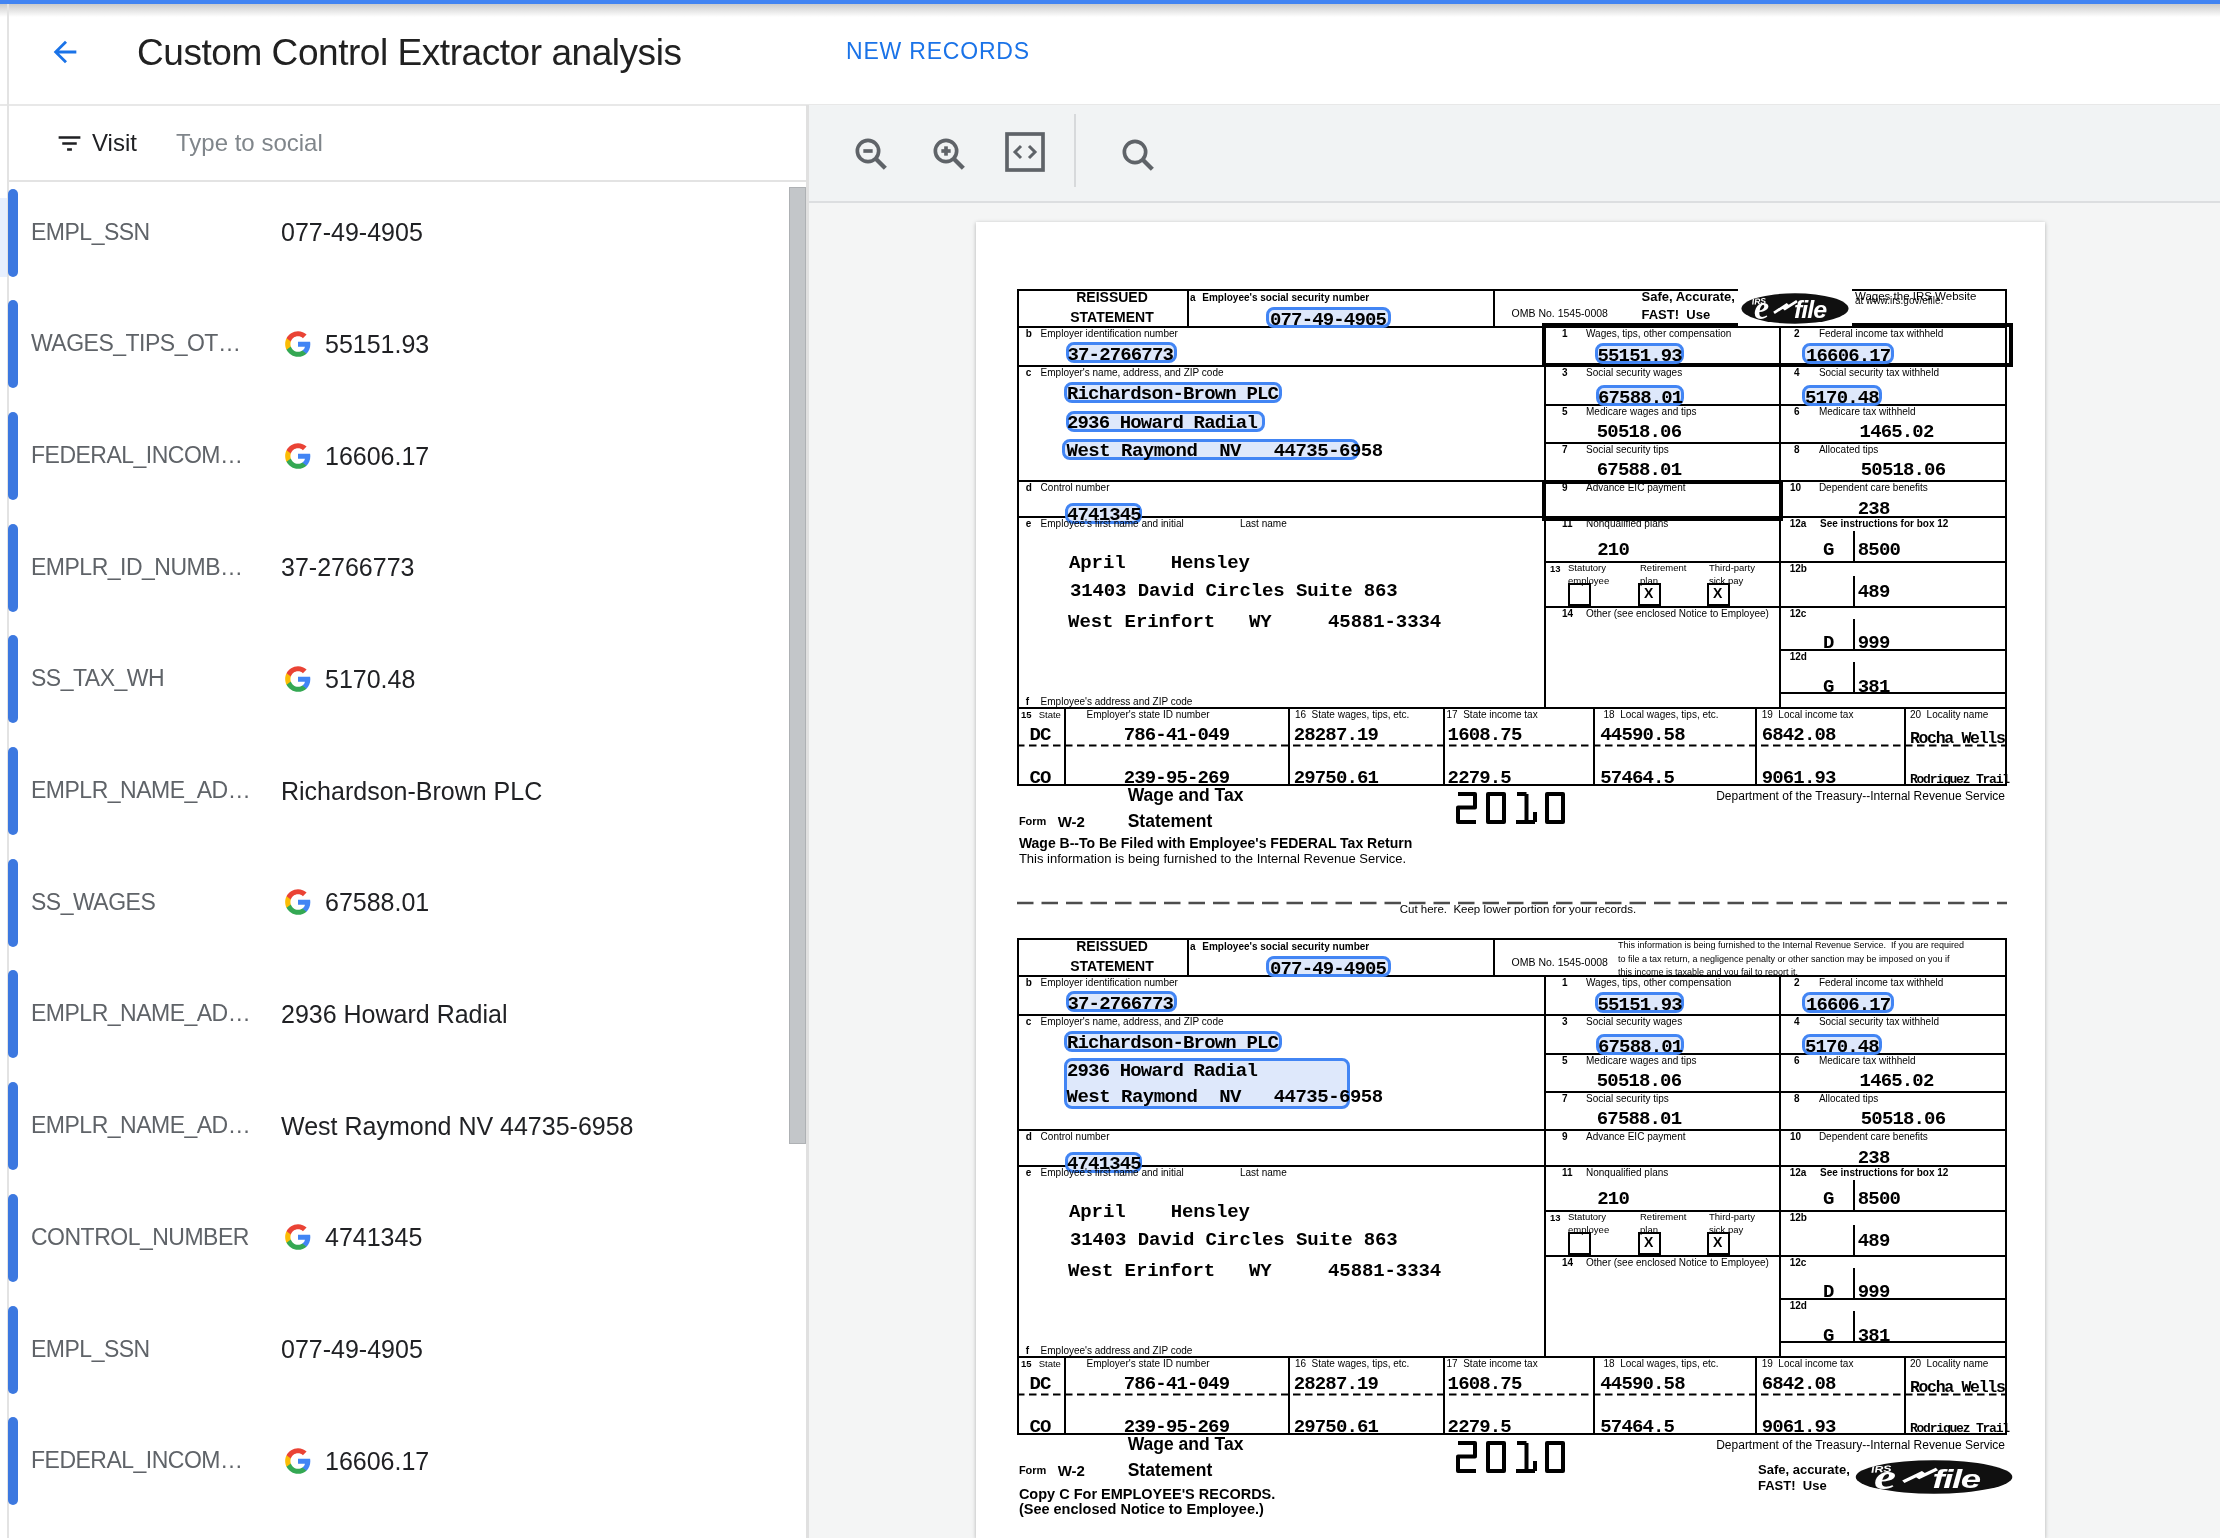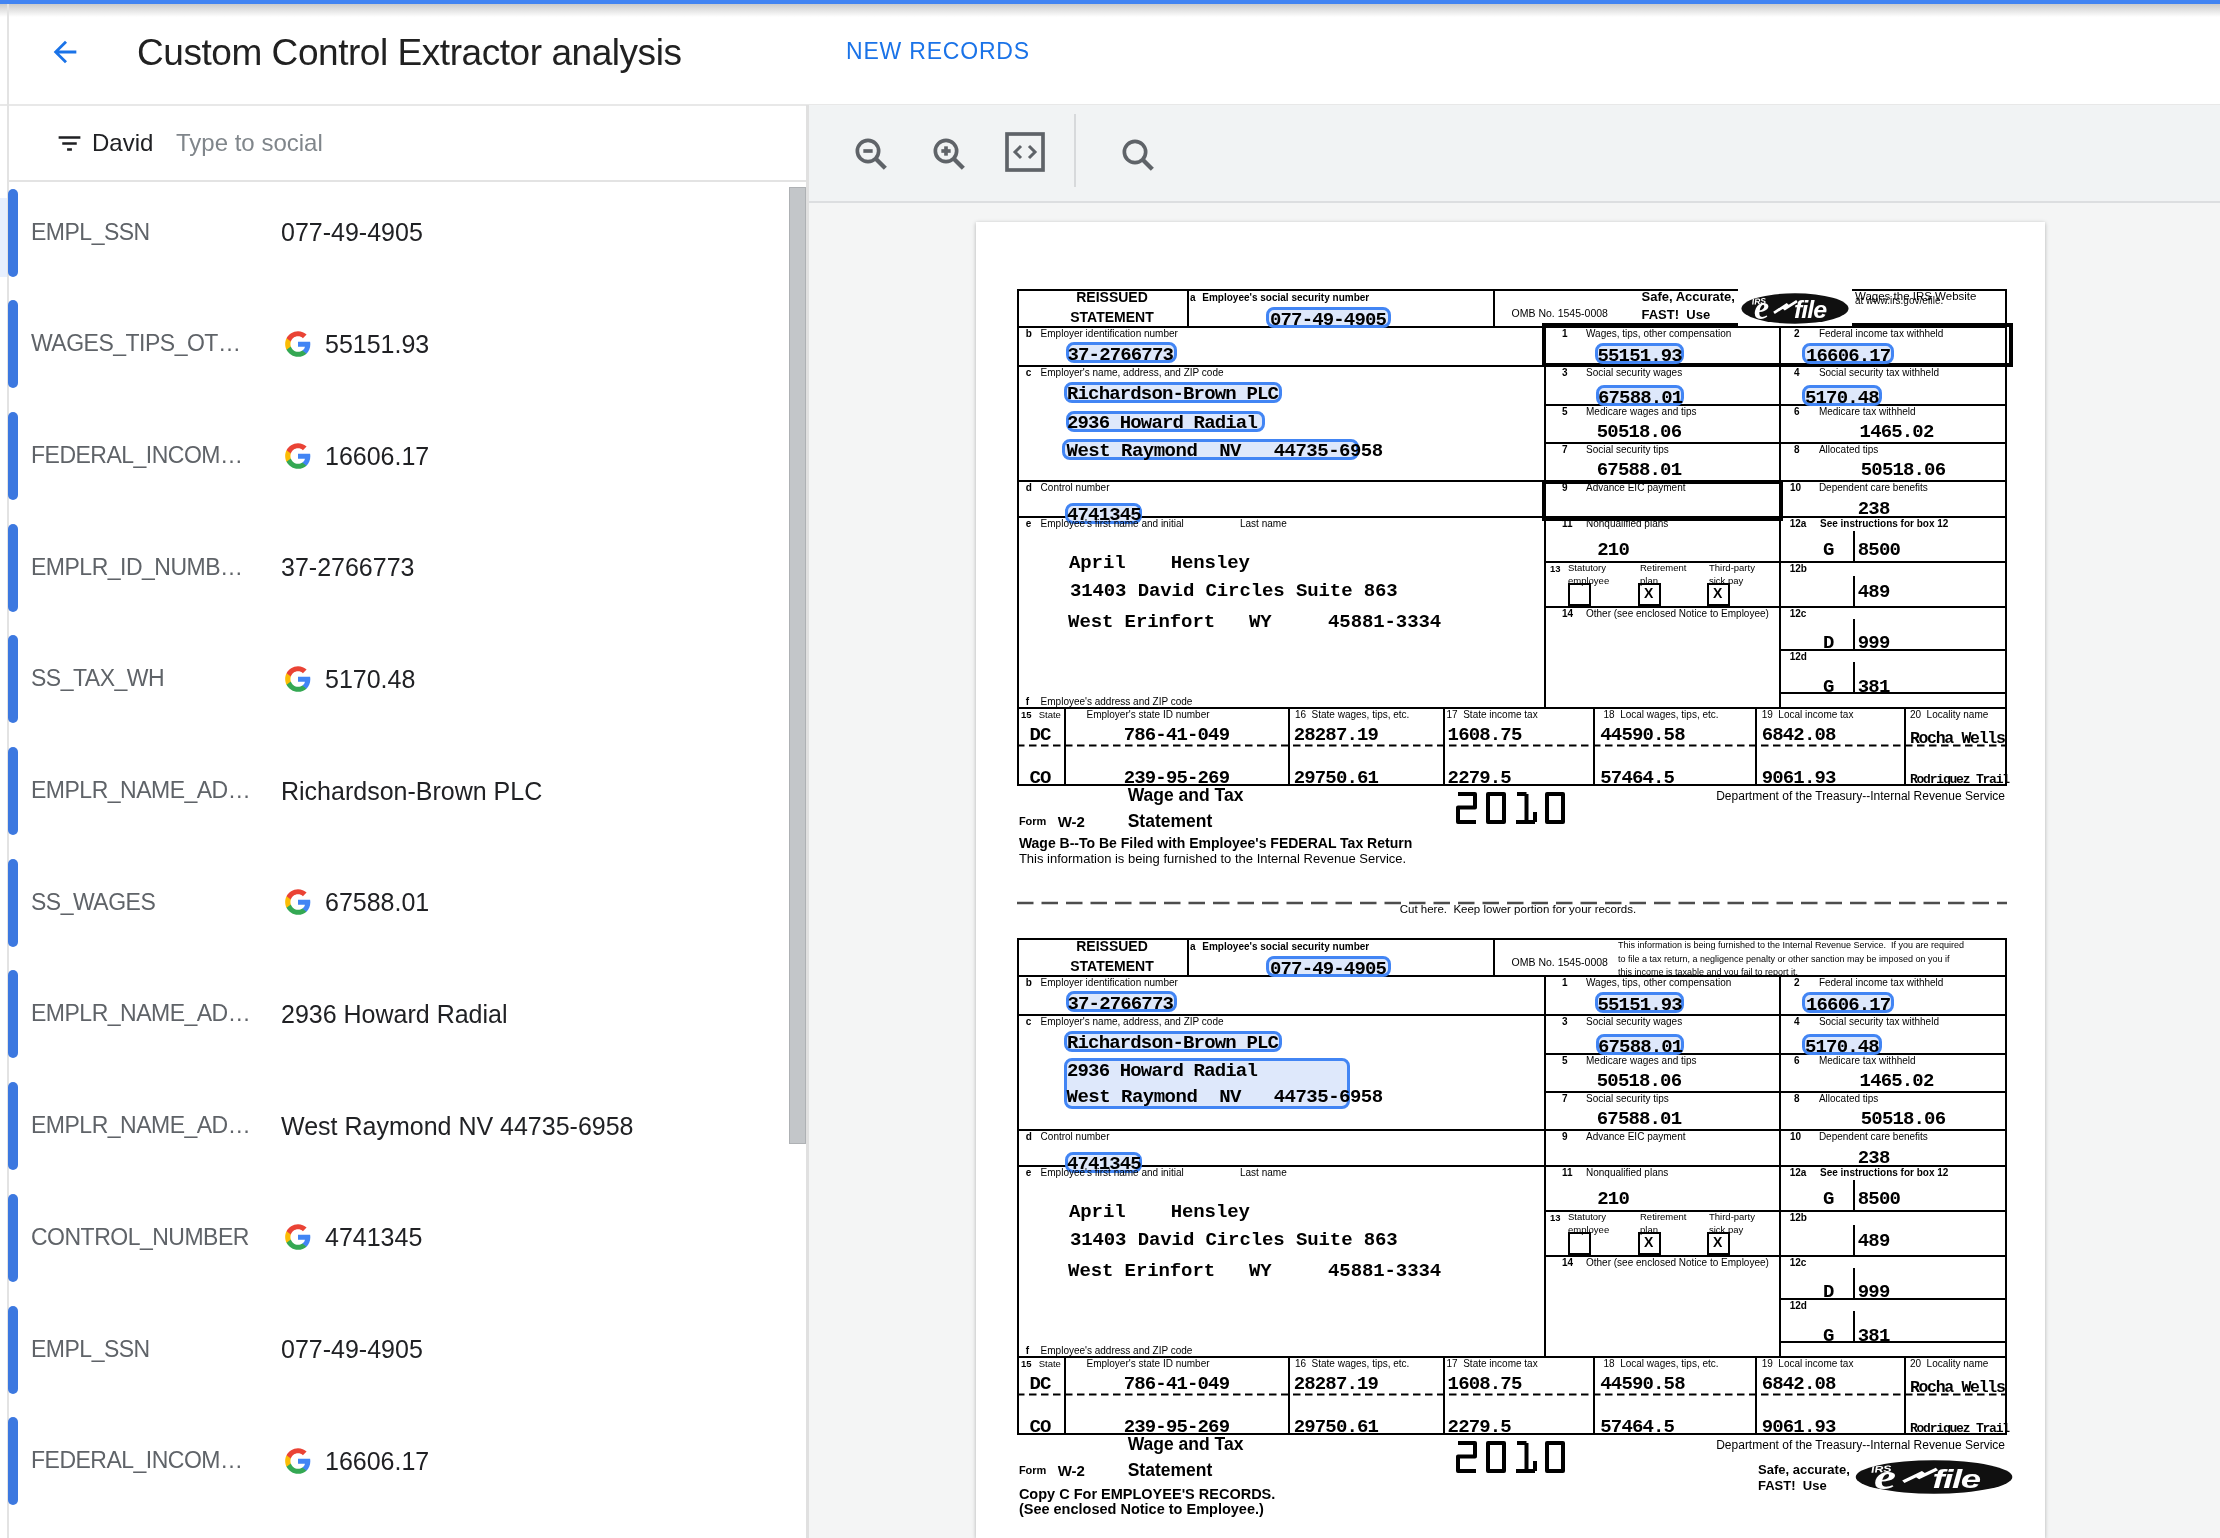--- a/index.html
+++ b/index.html
@@ -19,21 +19,21 @@
     <path d="M20 11H7.83l5.59-5.59L12 4l-8 8 8 8 1.41-1.41L7.83 13H20v-2z"></path>
   </svg>
 <div class="abs " style="left:137px;top:34px;font-size:37px;line-height:37px;letter-spacing:-0.45px;color:#212121;white-space:nowrap;">Custom Control Extractor analysis</div>
 <div class="abs " style="left:846px;top:40px;font-size:23px;line-height:23px;font-weight:500;letter-spacing:0.8px;color:#1a73e8;white-space:nowrap;">NEW RECORDS</div>
 <div class="abs" style="left:7px;top:4px;width:2px;height:1534px;background:#e3e3e3;"></div>
 <div class="abs" style="left:0;top:198px;width:7px;height:79px;background:#e8f0fe;"></div>
 <div class="abs" style="left:9px;top:106px;width:779px;height:1432px;background:#fff;"></div>
 <svg class="abs" style="left:55px;top:129px" width="29" height="29" viewBox="0 0 24 24" fill="#1f2023">
     <path d="M10 18h4v-2h-4v2zM3 6v2h18V6H3zm3 7h12v-2H6v2z"></path>
   </svg>
-<div class="abs " style="left:92px;top:131px;font-size:24px;line-height:24px;font-weight:500;color:#202124;">David</div>
+<div class="abs " style="left:92px;top:131px;font-size:24px;line-height:24px;font-weight:500;color:#202124;">Visit</div>
 <div class="abs " style="left:176px;top:131px;font-size:24px;line-height:24px;color:#80868b;">Type to social</div>
 <div class="abs" style="left:9px;top:180px;width:797px;height:2px;background:#e3e3e3;"></div>
 <div class="abs" style="left:8px;top:189px;width:10px;height:88px;border-radius:5px;background:#3c78e0;"></div>
 <div class="abs rowlbl" style="left:31px;top:221px;">EMPL_SSN</div>
 <div class="abs rowval" style="left:281px;top:220px;">077-49-4905</div>
 <div class="abs" style="left:8px;top:300px;width:10px;height:88px;border-radius:5px;background:#3c78e0;"></div>
 <div class="abs rowlbl" style="left:31px;top:332px;">WAGES_TIPS_OT…</div>
 <svg class="abs" style="left:284px;top:330px" width="28" height="28" viewBox="0 0 48 48">
     <path fill="#4285F4" d="M45.12 24.5c0-1.56-.14-3.06-.4-4.5H24v8.51h11.84c-.51 2.75-2.06 5.08-4.39 6.64v5.52h7.11c4.16-3.83 6.56-9.47 6.56-16.17z"></path>
     <path fill="#34A853" d="M24 46c5.94 0 10.92-1.97 14.56-5.33l-7.11-5.52c-1.97 1.32-4.49 2.1-7.45 2.1-5.73 0-10.58-3.87-12.31-9.07H4.34v5.7C7.96 41.07 15.4 46 24 46z"></path>

